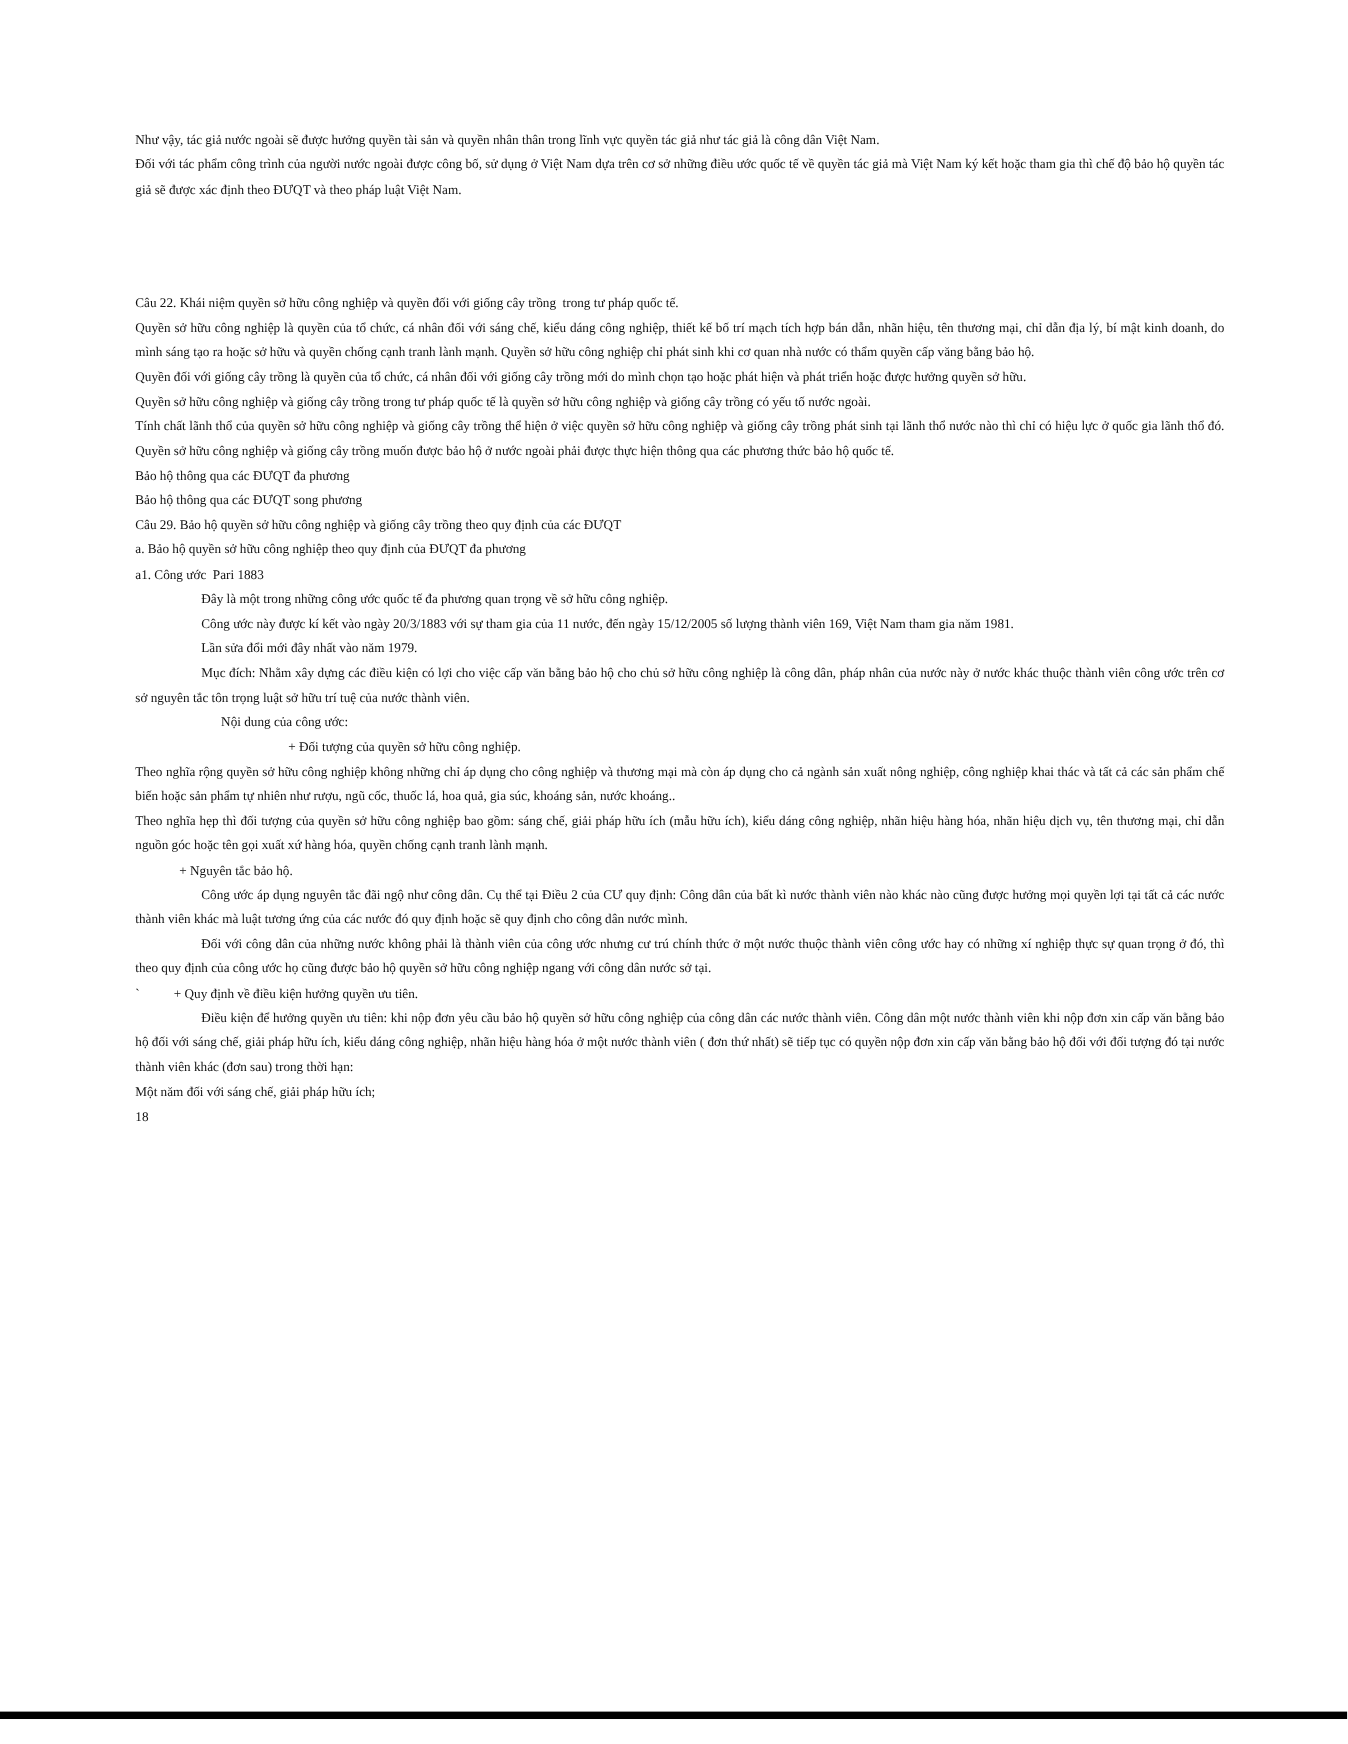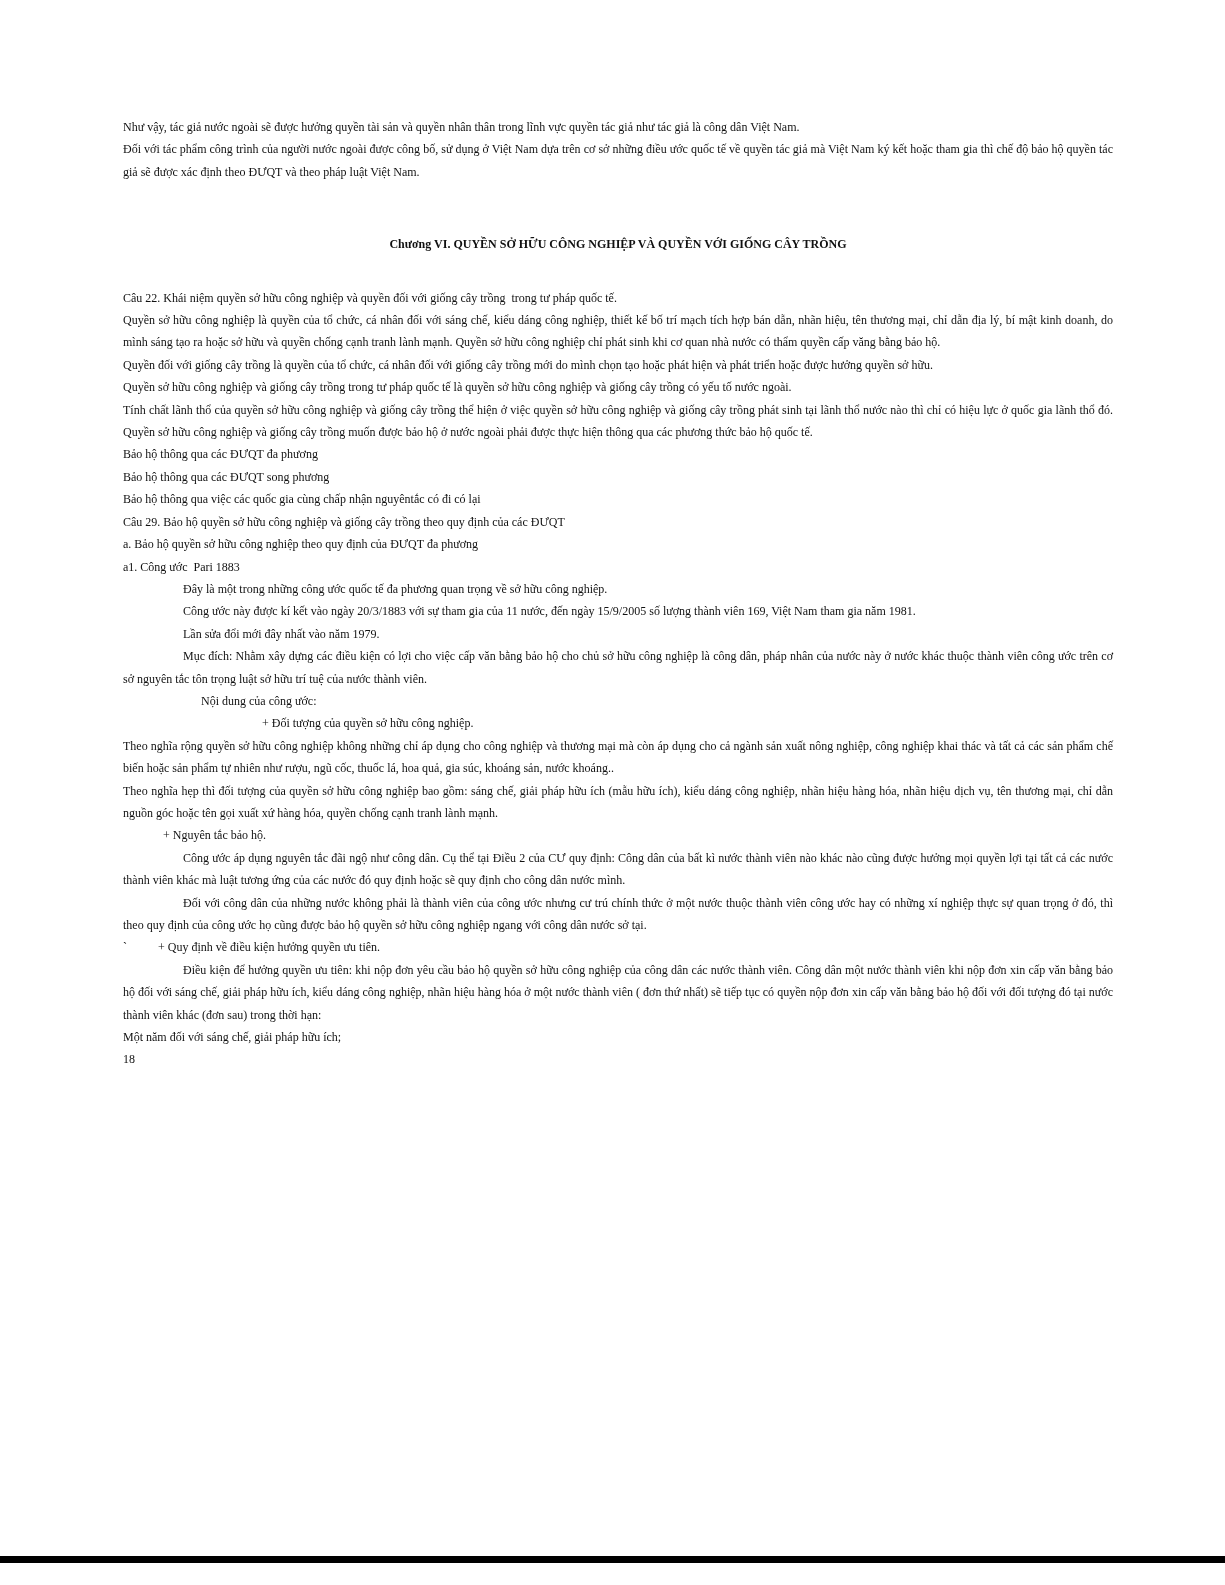--- a/index.html
+++ b/index.html
@@ -50,38 +50,36 @@
 <body>
 
 <div class="page">
   <div class="content">
 
     <p>Như vậy, tác giả nước ngoài sẽ được hưởng quyền tài sản và quyền nhân thân trong lĩnh vực quyền tác giả như tác giả là công dân Việt Nam.</p>
     <p>Đối với tác phẩm công trình của người nước ngoài được công bố, sử dụng ở Việt Nam dựa trên cơ sở những điều ước quốc tế về quyền tác giả mà Việt Nam ký kết hoặc tham gia thì chế độ bảo hộ quyền tác giả sẽ được xác định theo ĐƯQT và theo pháp luật Việt Nam.</p>
 
     <div class="gap-large"></div>
 
-    <p class="chapter-heading">Chương VI. QUYỀN SỞ HỮU CÔNG NGHIỆP VÀ QUYỀN VỚI GIỐNG CÂY TRỒNG</p>
 
     <div class="gap-small"></div>
 
     <p class="question-heading">Câu 22. Khái niệm quyền sở hữu công nghiệp và quyền đối với giống cây trồng&nbsp; trong tư pháp quốc tế.</p>
 
     <p>Quyền sở hữu công nghiệp là quyền của tổ chức, cá nhân đối với sáng chế, kiểu dáng công nghiệp, thiết kế bố trí mạch tích hợp bán dẫn, nhãn hiệu, tên thương mại, chỉ dẫn địa lý, bí mật kinh doanh, do mình sáng tạo ra hoặc sở hữu và quyền chống cạnh tranh lành mạnh. Quyền sở hữu công nghiệp chỉ phát sinh khi cơ quan nhà nước có thẩm quyền cấp văng bằng bảo hộ.</p>
     <p>Quyền đối với giống cây trồng là quyền của tổ chức, cá nhân đối với giống cây trồng mới do mình chọn tạo hoặc phát hiện và phát triển hoặc được hưởng quyền sở hữu.</p>
     <p>Quyền sở hữu công nghiệp và giống cây trồng trong tư pháp quốc tế là quyền sở hữu công nghiệp và giống cây trồng có yếu tố nước ngoài.</p>
     <p>Tính chất lãnh thổ của quyền sở hữu công nghiệp và giống cây trồng thể hiện ở việc quyền sở hữu công nghiệp và giống cây trồng phát sinh tại lãnh thổ nước nào thì chỉ có hiệu lực ở quốc gia lãnh thổ đó. Quyền sở hữu công nghiệp và giống cây trồng muốn được bảo hộ ở nước ngoài phải được thực hiện thông qua các phương thức bảo hộ quốc tế.</p>
     <p>Bảo hộ thông qua các ĐƯQT đa phương</p>
     <p>Bảo hộ thông qua các ĐƯQT song phương</p>
-    <p>Bảo hộ thông qua việc các quốc gia cùng chấp nhận nguyêntắc có đi có lại</p>
     <p>Câu 29. Bảo hộ quyền sở hữu công nghiệp và giống cây trồng theo quy định của các ĐƯQT</p>
     <p>a. Bảo hộ quyền sở hữu công nghiệp theo quy định của ĐƯQT đa phương</p>
     <p>a1. Công ước&nbsp; Pari 1883</p>
     <p class="indent">Đây là một trong những công ước quốc tế đa phương quan trọng về sở hữu công nghiệp.</p>
-    <p class="indent">Công ước này được kí kết vào ngày 20/3/1883 với sự tham gia của 11 nước, đến ngày 15/9/2005 số lượng thành viên 169, Việt Nam tham gia năm 1981.</p>
+    <p class="indent">Công ước này được kí kết vào ngày 20/3/1883 với sự tham gia của 11 nước, đến ngày 15/12/2005 số lượng thành viên 169, Việt Nam tham gia năm 1981.</p>
     <p class="indent">Lần sửa đổi mới đây nhất vào năm 1979.</p>
     <p class="indent">Mục đích: Nhằm xây dựng các điều kiện có lợi cho việc cấp văn bằng bảo hộ cho chủ sở hữu công nghiệp là công dân, pháp nhân của nước này ở nước khác thuộc thành viên công ước trên cơ sở nguyên tắc tôn trọng luật sở hữu trí tuệ của nước thành viên.</p>
     <p class="indent-b">Nội dung của công ước:</p>
     <p class="indent-2">+ Đối tượng của quyền sở hữu công nghiệp.</p>
     <p>Theo nghĩa rộng quyền sở hữu công nghiệp không những chỉ áp dụng cho công nghiệp và thương mại mà còn áp dụng cho cả ngành sản xuất nông nghiệp, công nghiệp khai thác và tất cả các sản phẩm chế biến hoặc sản phẩm tự nhiên như rượu, ngũ cốc, thuốc lá, hoa quả, gia súc, khoáng sản, nước khoáng..</p>
     <p>Theo nghĩa hẹp thì đối tượng của quyền sở hữu công nghiệp bao gồm: sáng chế, giải pháp hữu ích (mẫu hữu ích), kiểu dáng công nghiệp, nhãn hiệu hàng hóa, nhãn hiệu dịch vụ, tên thương mại, chỉ dẫn nguồn góc hoặc tên gọi xuất xứ hàng hóa, quyền chống cạnh tranh lành mạnh.</p>
     <p class="indent-s">+ Nguyên tắc bảo hộ.</p>
     <p class="indent">Công ước áp dụng nguyên tắc đãi ngộ như công dân. Cụ thể tại Điều 2 của CƯ quy định: Công dân của bất kì nước thành viên nào khác nào cũng được hưởng mọi quyền lợi tại tất cả các nước thành viên khác mà luật tương ứng của các nước đó quy định hoặc sẽ quy định cho công dân nước mình.</p>
     <p class="indent">Đối với công dân của những nước không phải là thành viên của công ước nhưng cư trú chính thức ở một nước thuộc thành viên công ước hay có những xí nghiệp thực sự quan trọng ở đó, thì theo quy định của công ước họ cũng được bảo hộ quyền sở hữu công nghiệp ngang với công dân nước sở tại.</p>
 

